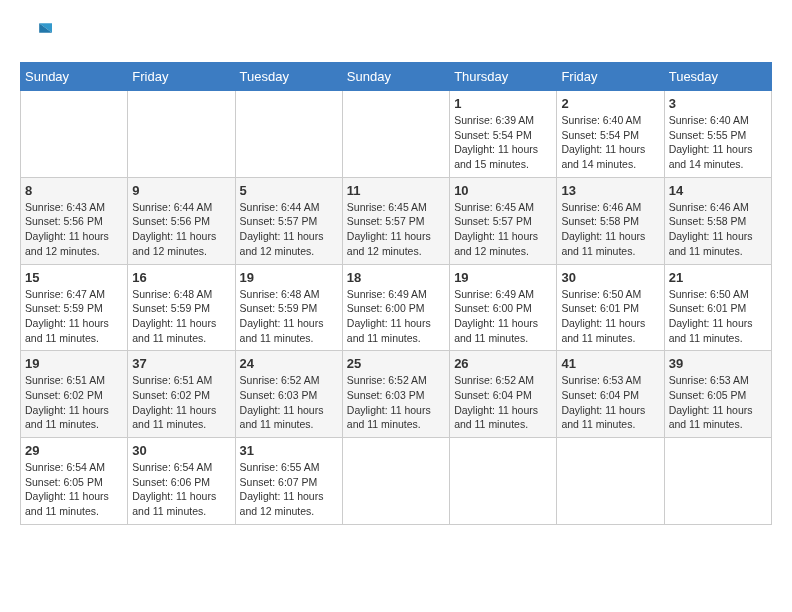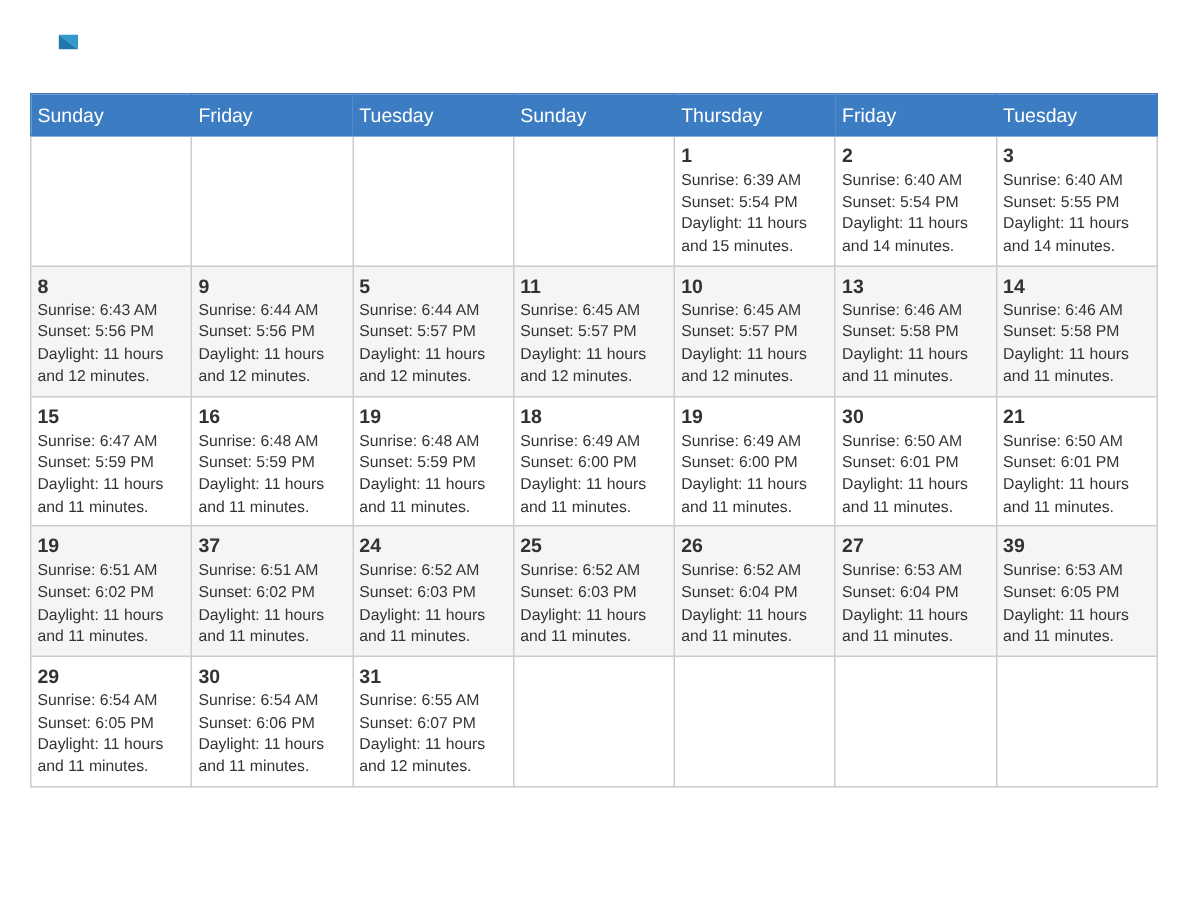--- a/index.html
+++ b/index.html
@@ -217,21 +217,21 @@
         </td>
         <td>
           <div class="day-num">25</div>
           <div class="day-info">Sunrise: 6:52 AM<br>Sunset: 6:03 PM<br>Daylight: 11 hours and 11 minutes.</div>
         </td>
         <td>
           <div class="day-num">26</div>
           <div class="day-info">Sunrise: 6:52 AM<br>Sunset: 6:04 PM<br>Daylight: 11 hours and 11 minutes.</div>
         </td>
         <td>
-          <div class="day-num">27</div>
+          <div class="day-num">41</div>
           <div class="day-info">Sunrise: 6:53 AM<br>Sunset: 6:04 PM<br>Daylight: 11 hours and 11 minutes.</div>
         </td>
         <td>
           <div class="day-num">39</div>
           <div class="day-info">Sunrise: 6:53 AM<br>Sunset: 6:05 PM<br>Daylight: 11 hours and 11 minutes.</div>
         </td>
       </tr>
       <tr>
         <td>
           <div class="day-num">29</div>

